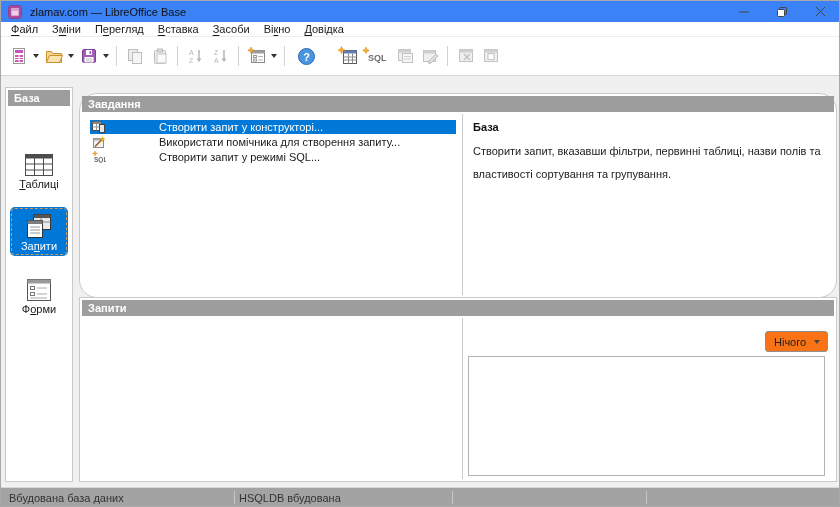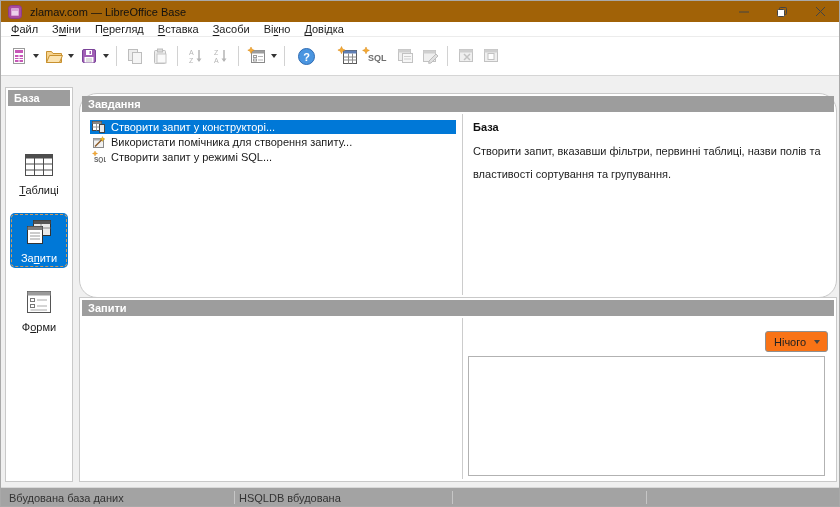--- a/index.html
+++ b/index.html
@@ -4,21 +4,21 @@
 <style>
   * { box-sizing: border-box; margin: 0; padding: 0; }
   html,body { background:#e8e8e8; }
   .app {
     position: relative; width: 840px; height: 507px;
     background:#f0f0f0; border:1px solid #a9a9a9;
     font-family:"Liberation Sans","DejaVu Sans",sans-serif;
     font-size:11px; color:#1a1a1a; overflow:hidden;
   }
   
-  .titlebar { position:absolute; top:0; left:0; right:0; height:21px; background:#a16207; display:flex; align-items:center; }
+  .titlebar { position:absolute; top:0; left:0; right:0; height:21px; background:#3b82f6; display:flex; align-items:center; }
   .title-text { margin-left:8px; font-size:11px; color:#111; }
   .win-controls { margin-left:auto; display:flex; height:100%; }
   .win-btn { width:38px; height:100%; display:flex; align-items:center; justify-content:center; color:#444; }
   
   .menubar { position:absolute; top:21px; left:0; right:0; height:15px; background:#fff; border-bottom:1px solid #ececec; display:flex; align-items:center; padding-left:3px; }
   .menu-item { padding:0 7px; height:100%; display:flex; align-items:center; color:#1a1a1a; }
   .menu-item u { text-decoration-thickness:1px; text-underline-offset:2px; }
   
   .toolbar { position:absolute; top:36px; left:0; right:0; height:39px; background:#fff; border-bottom:1px solid #d5d5d5; display:flex; align-items:center; padding-left:5px; }
   .tbtn { width:25px; height:25px; display:flex; align-items:center; justify-content:center; border-radius:2px; }
@@ -30,26 +30,26 @@
   .panel { position:absolute; background:#fff; border:1px solid #c9c9c9; }
   .panel-header { margin:2px; height:16px; background:#9d9d9d; color:#fff; font-weight:bold; line-height:16px; padding-left:6px; font-size:11px; }
   #sidebar { left:4px; top:86px; width:68px; height:395px; }
   #tasks   { left:78px; top:92px; width:758px; height:205px;border-radius:18px; }
   #queries { left:78px; top:296px; width:758px; height:185px; }
   .panel-body { position:absolute; top:20px; bottom:2px; left:2px; right:2px; }
   .vdivider { position:absolute; left:380px; top:0; bottom:0; width:1px; background:#ccc; }
   
   .side-list { display:flex; flex-direction:column; align-items:center; }
   .side-item { display:flex; flex-direction:column; align-items:center; width:58px; padding:6px 0 4px; border-radius:5px; color:#1a1a1a; }
-  .side-item .lbl { margin-top:6px; }
+  .side-item .lbl { }
   .side-item.selected { background:#0078d7; color:#fff; outline:1px dashed #cf9a5e; outline-offset:-2px; }
   .mt1 { margin-top:38px; } .mt2 { margin-top:13px; } .mt3 { margin-top:15px; } .mt4 { margin-top:17px; }
   
   .tasks-list { position:absolute; left:0; top:6px; width:378px; }
-  .task-row { display:flex; align-items:center; height:14px; margin:0 4px 1px 8px; padding-left:2px; color:#1a1a1a; }
+  .task-row { display:flex; align-items:center; height:14px; margin:0 4px 1px 8px; padding-left:2px; color:#1a1a1a;gap:48px; }
   .task-row .ticon { width:14px; height:12px; margin-right:5px; flex:0 0 auto; display:flex; align-items:center; }
   .task-row.selected { background:#0078d7; color:#fff; }
   
   .desc { position:absolute; left:381px; top:0; right:0; bottom:0; padding:7px 12px 0 10px; }
   .desc-title { font-size:11px; font-weight:bold; color:#111; }
   .desc-text { margin-top:7px; line-height:23px; color:#222; }
   
   .dropdown { position:absolute; top:13px; right:6px; width:63px; height:21px; border:1px solid #8f8f8f; border-radius:3px; background:#f97316; display:flex; align-items:center; justify-content:space-between; padding:0 7px 0 8px; color:#222; }
   .dropdown .arrow { border-left:3.5px solid transparent; border-right:3.5px solid transparent; border-top:4px solid #444; }
   .preview { position:absolute; left:386px; top:38px; right:9px; height:120px; background:#fff; border:1px solid #b2b2b2; }

